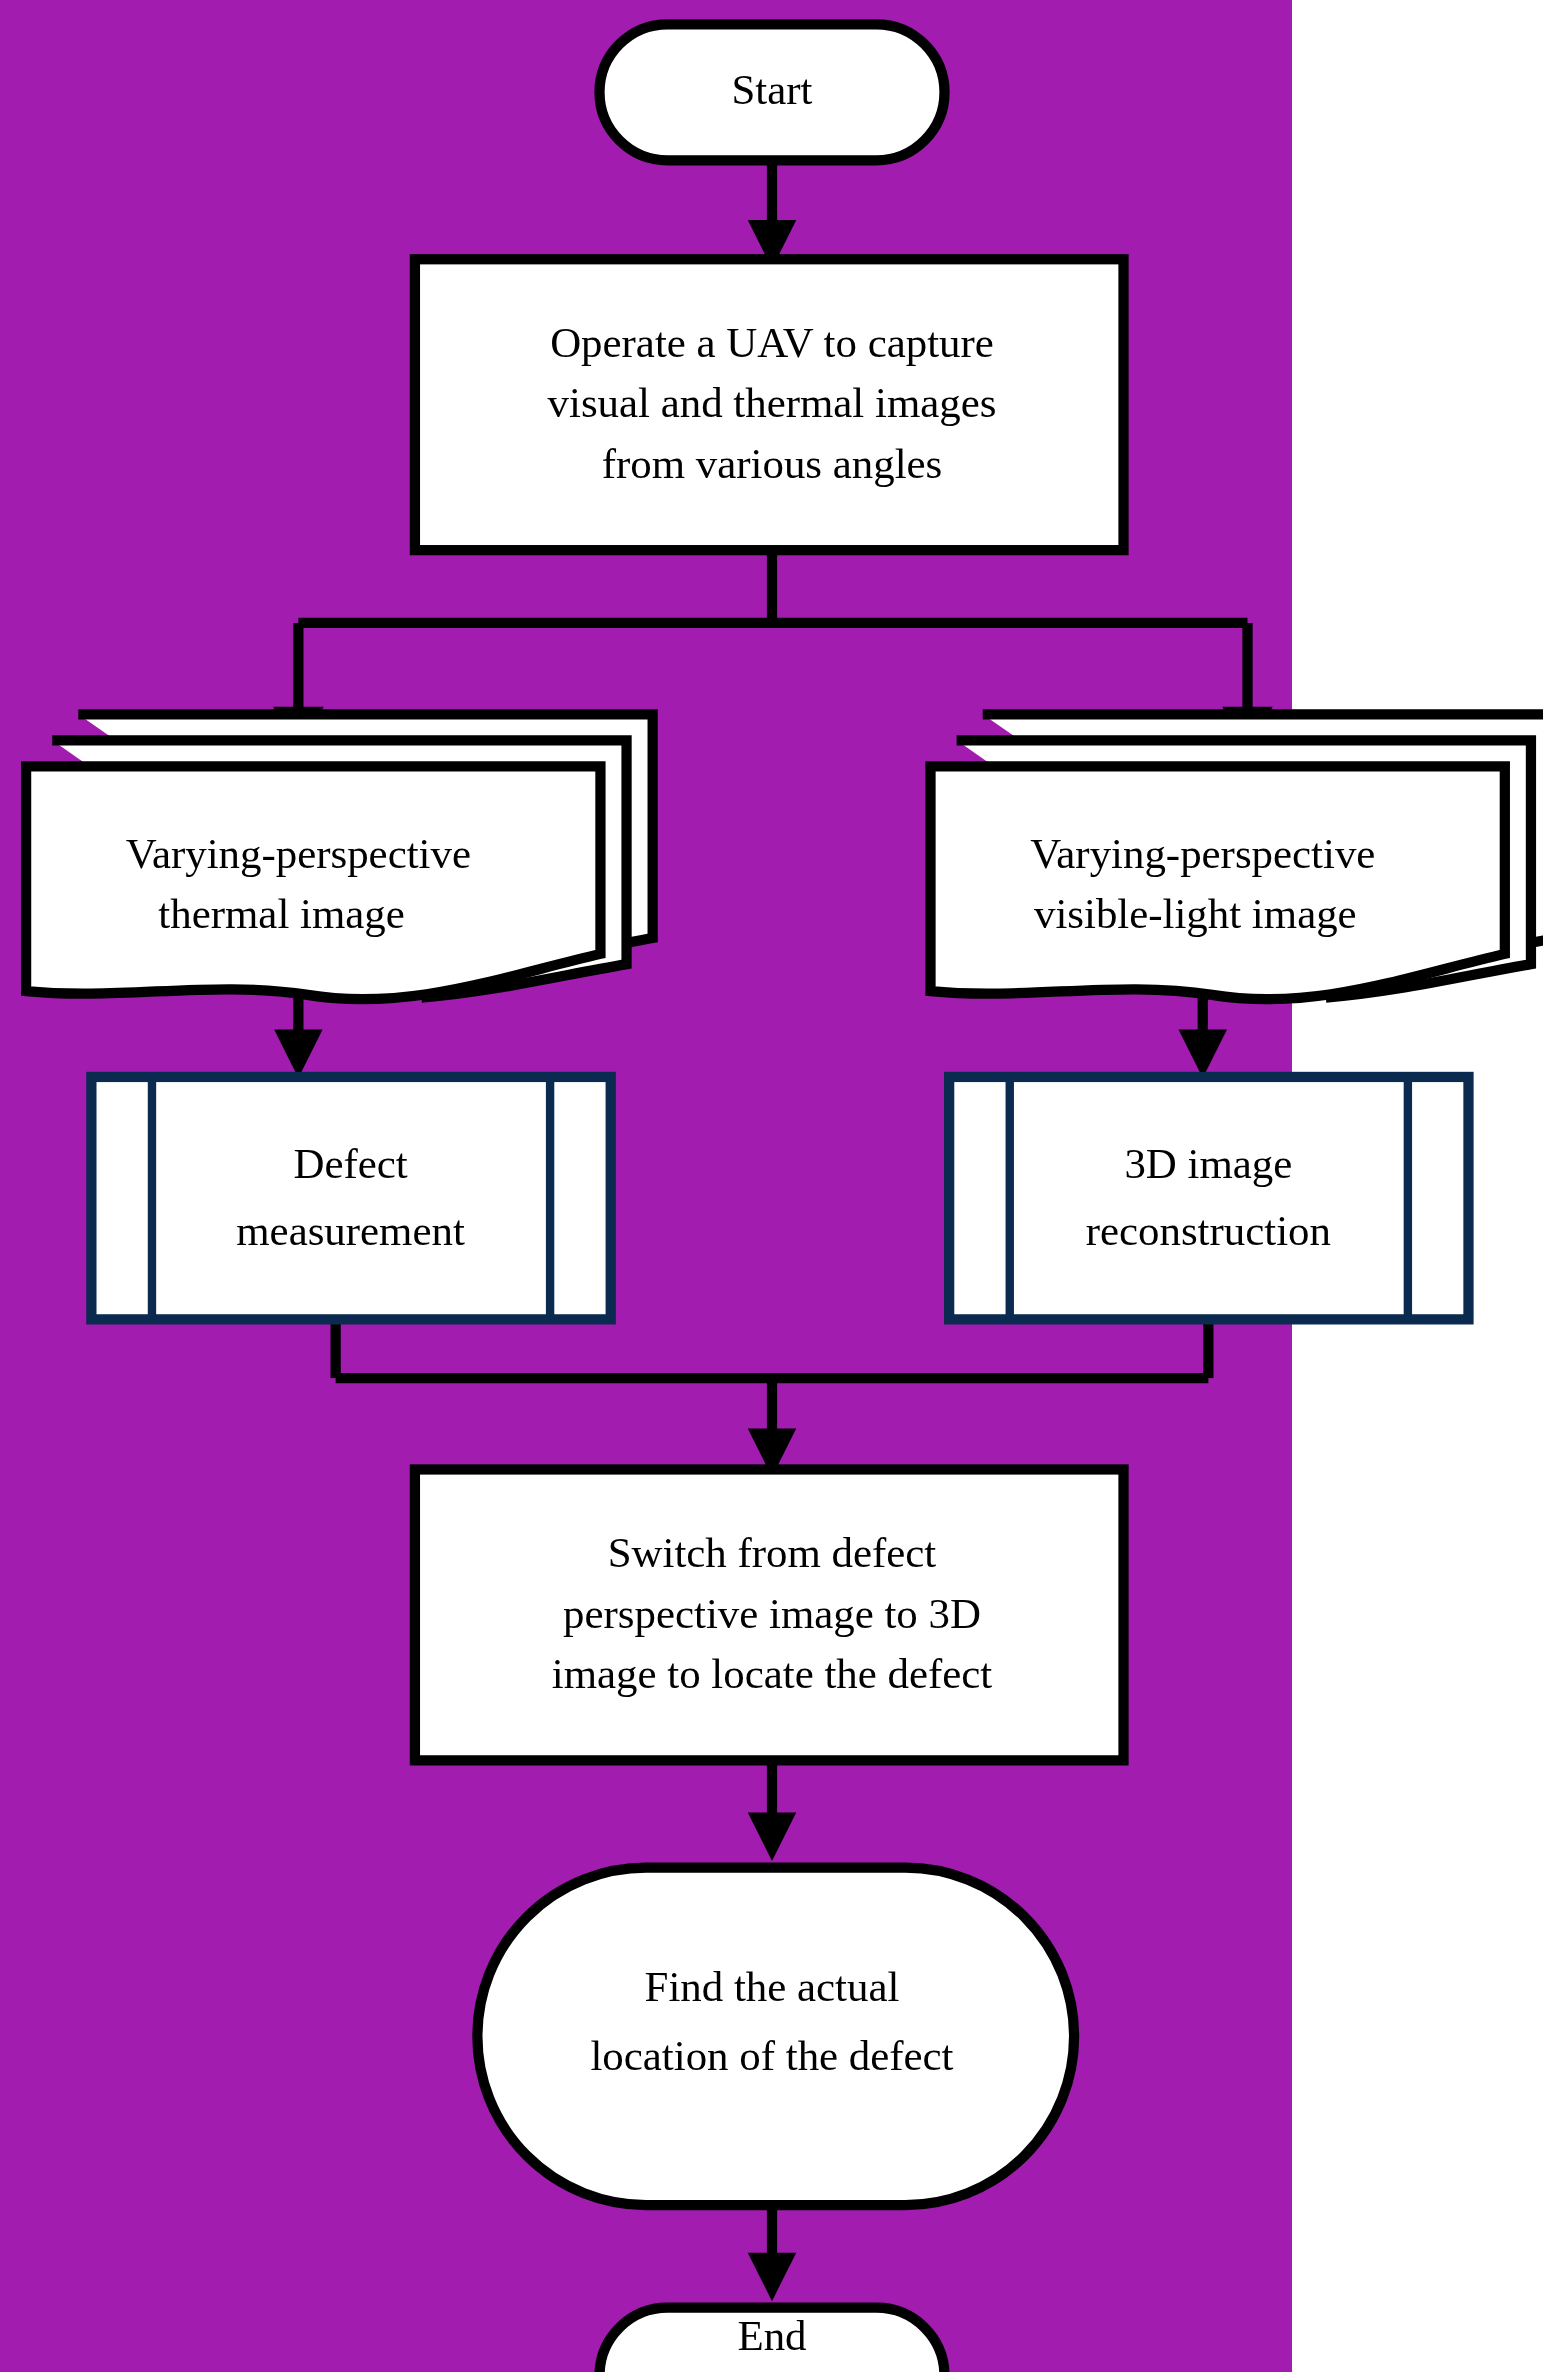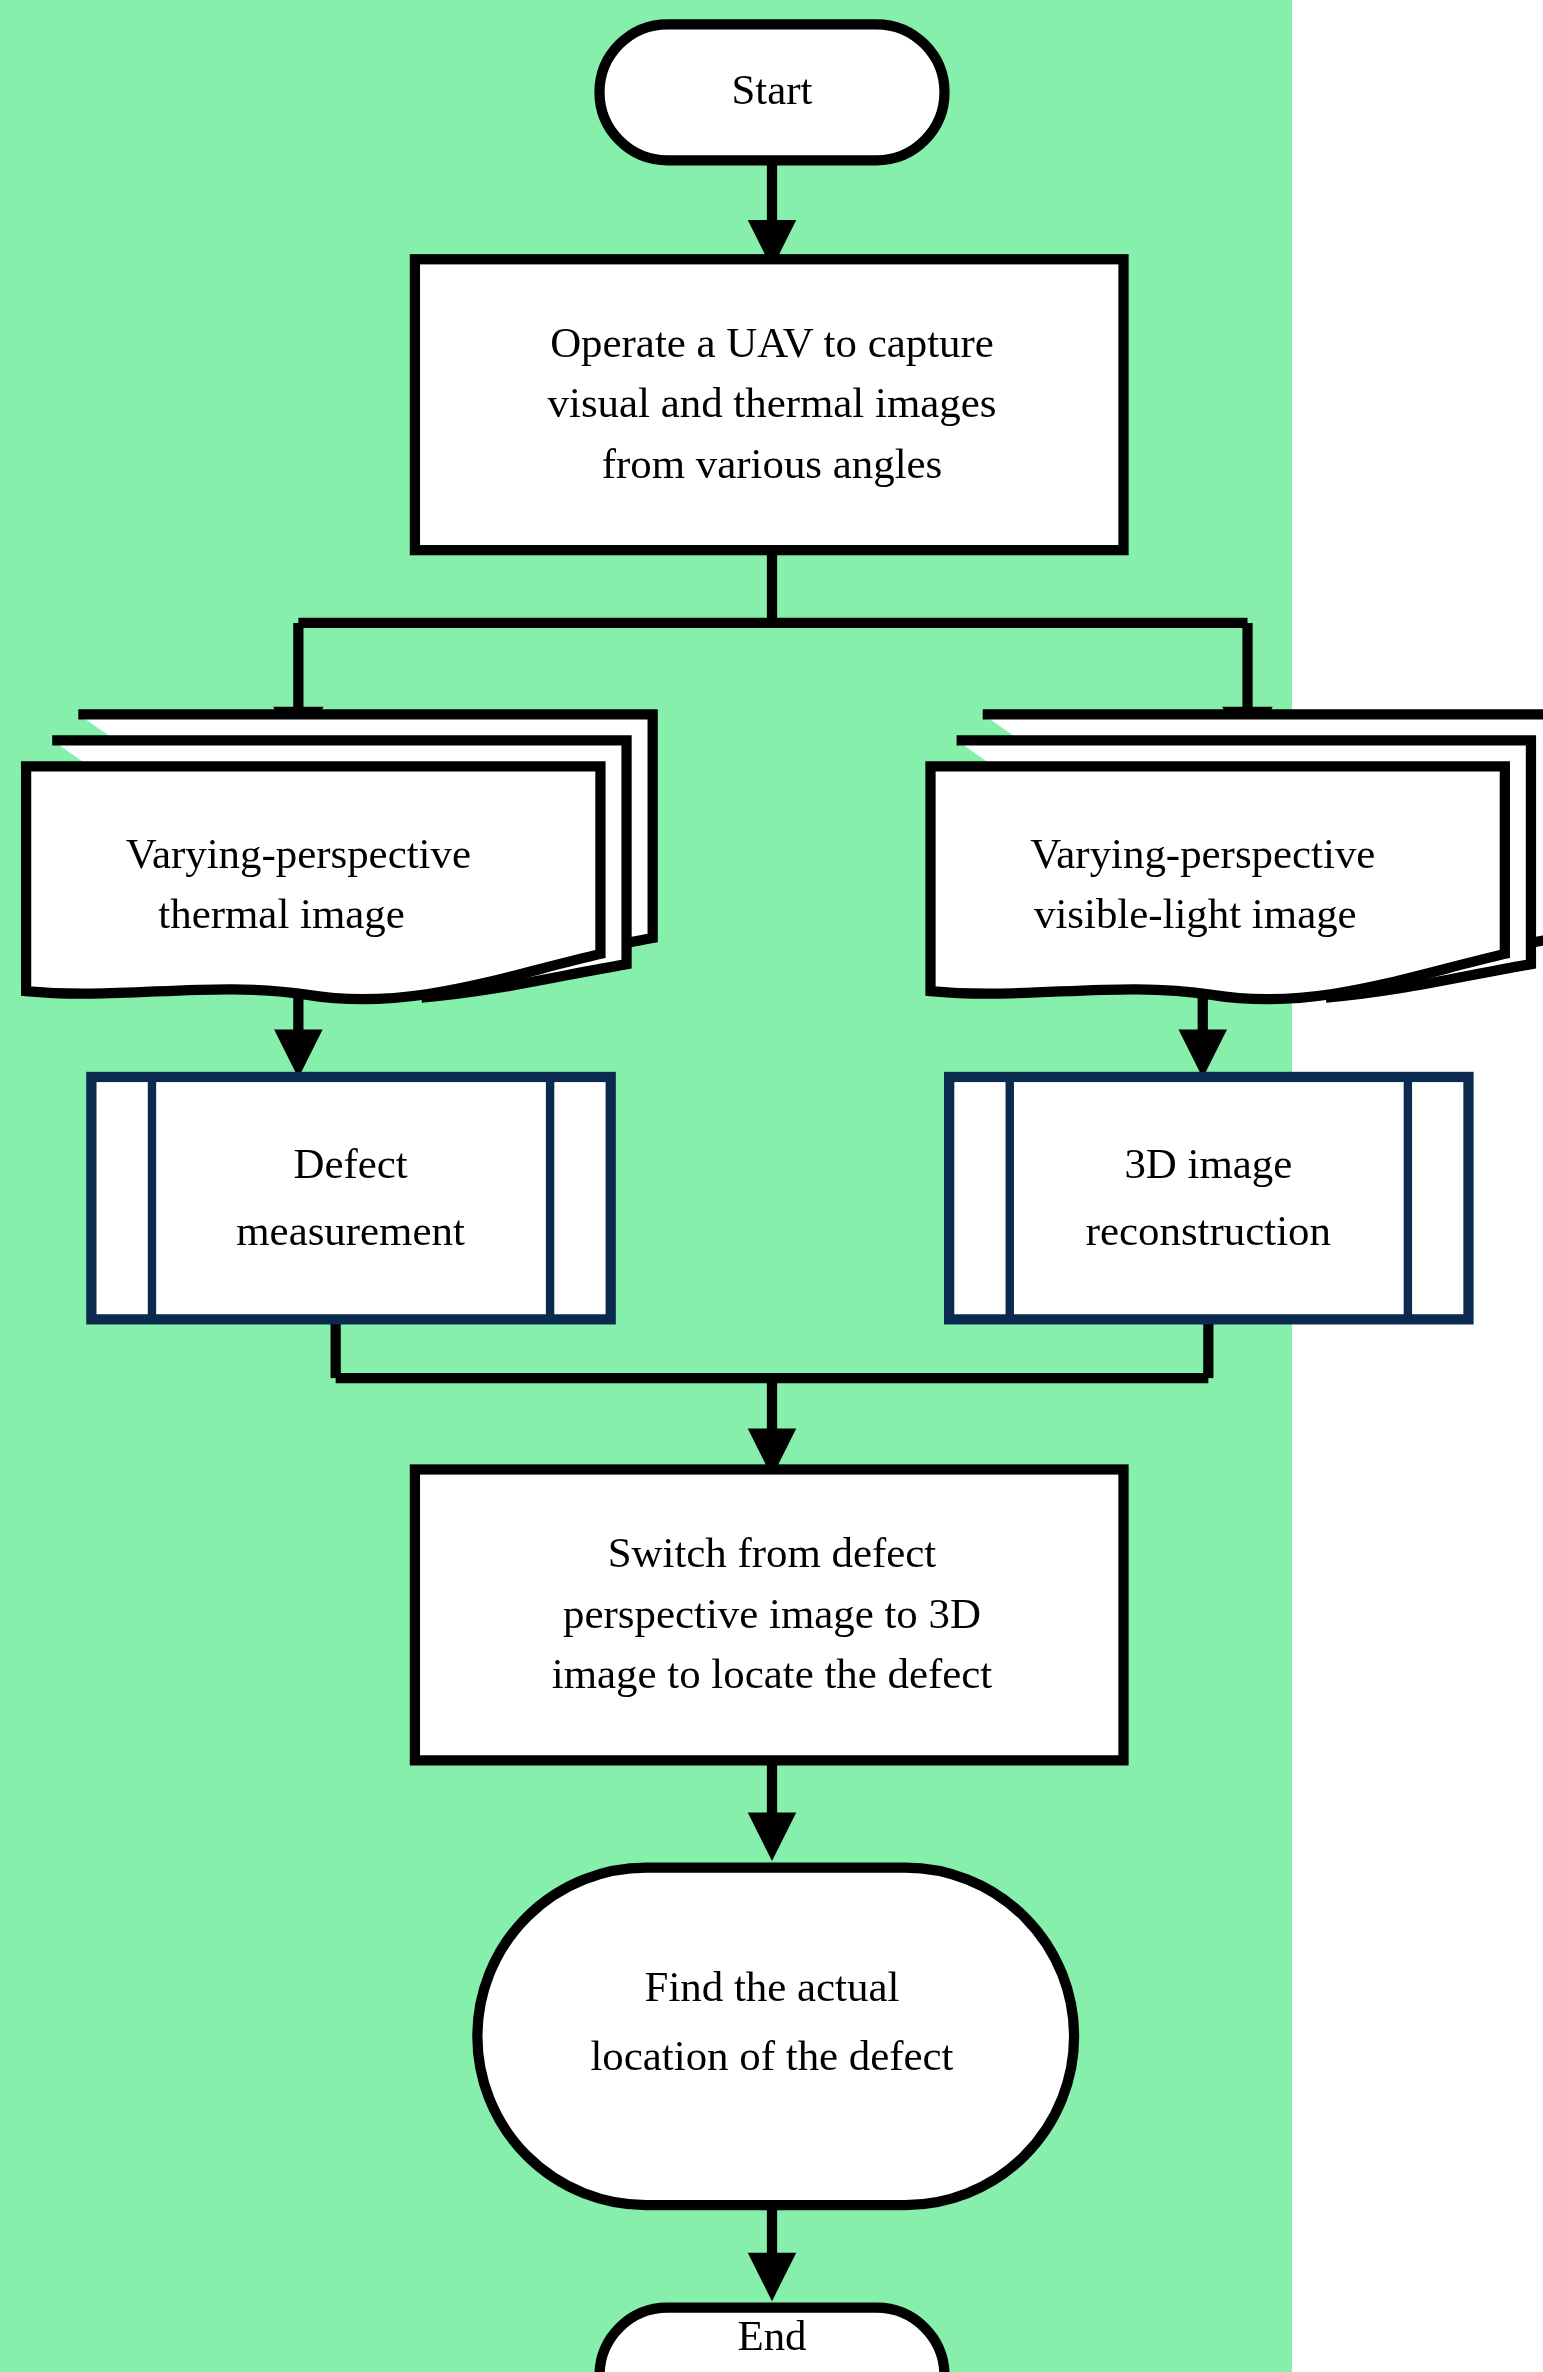--- a/index.html
+++ b/index.html
@@ -10,21 +10,21 @@
   body {
     width: 1544px;
     height: 2373px;
     font-family: "Liberation Serif", "DejaVu Serif", serif;
     overflow: hidden;
   }
   #flow-root {
     position: relative;
     width: 1292px;
     height: 2373px;
-    background: #86efac;
+    background: #a21caf;
   }
   svg#flowchart {
     display: block;
     width: 1544px;
     height: 2373px;
   }
   .node-shape {
     fill: #ffffff;
     stroke: #000000;
     stroke-width: 11;

